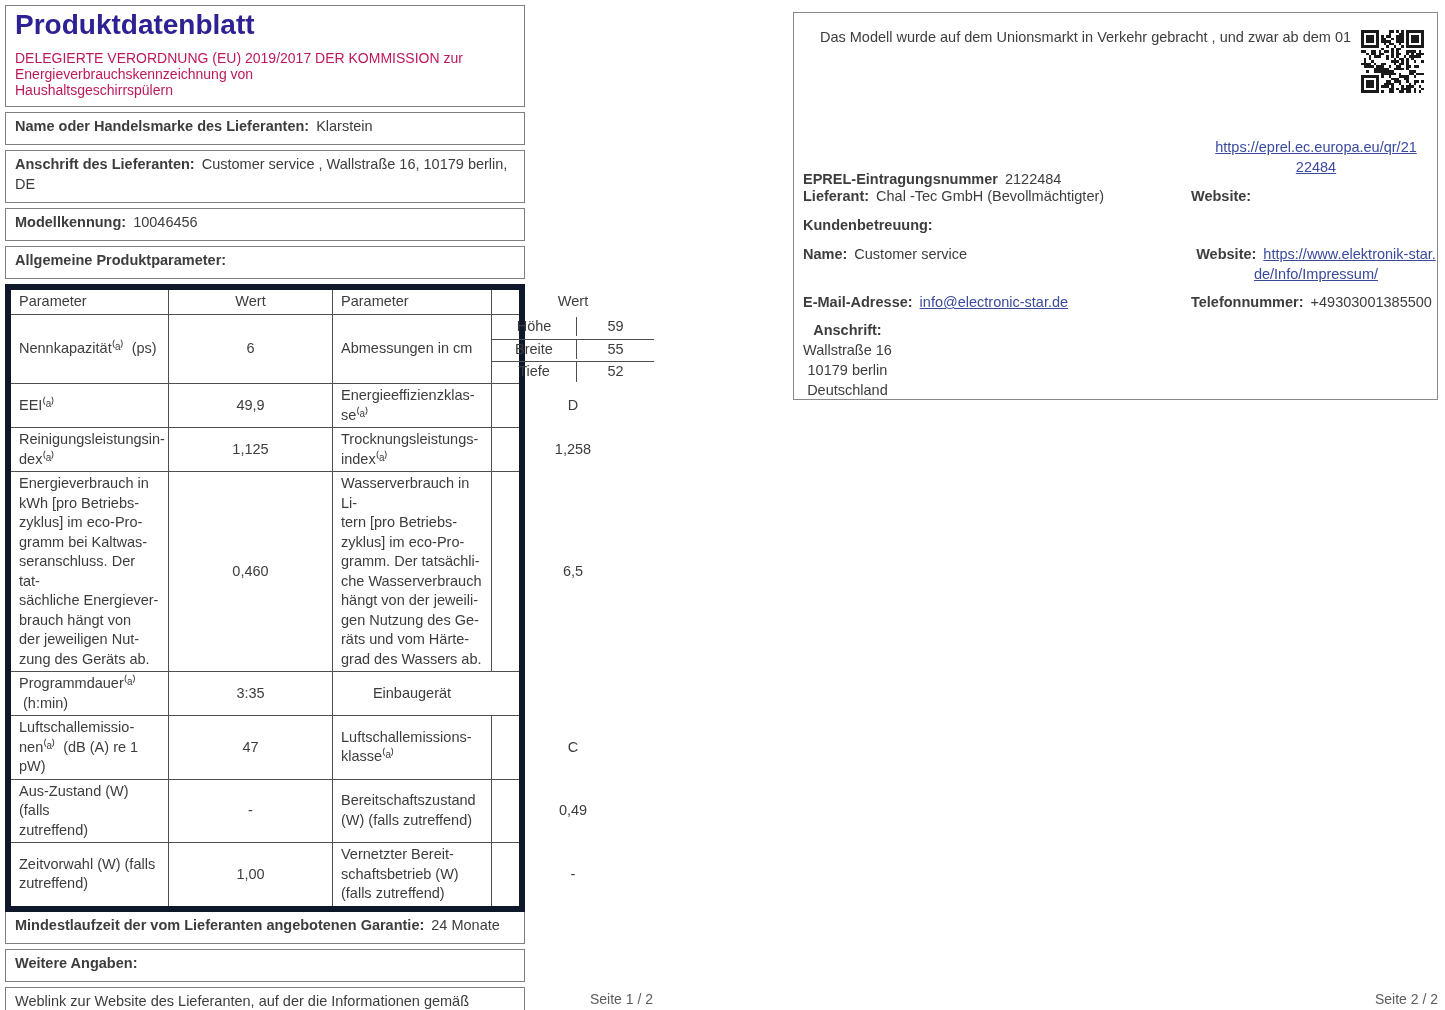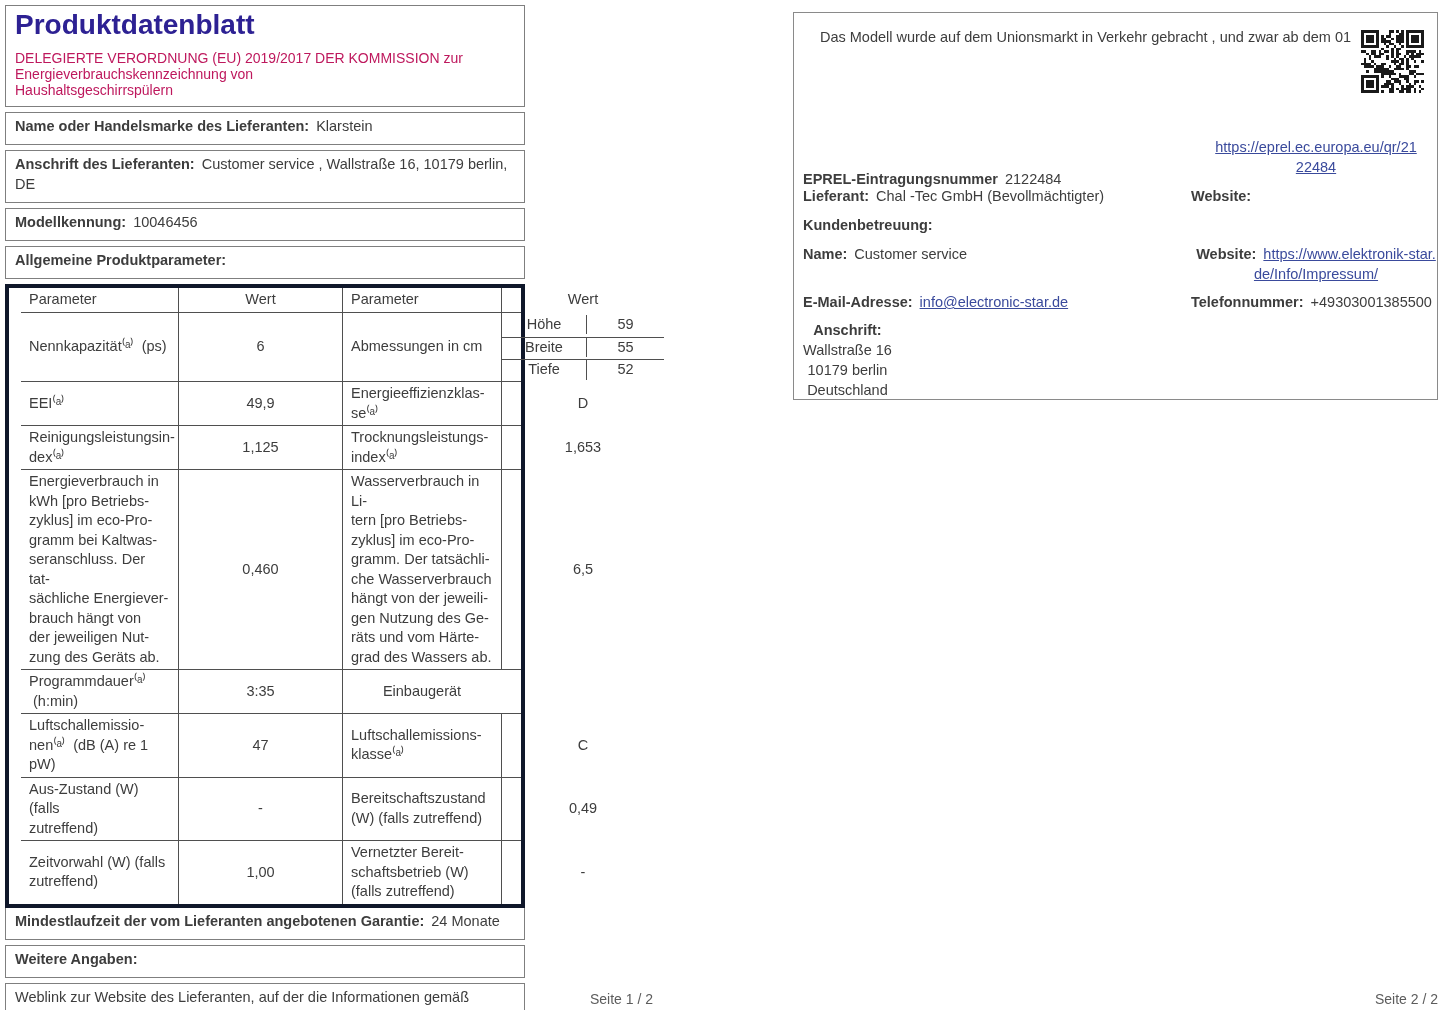--- a/index.html
+++ b/index.html
@@ -12,21 +12,21 @@
   .page1{position:absolute;left:5px;top:5px;width:520px;}
   .box{border:1px solid #7f7f7f;padding:2px 9px;margin-bottom:5px;box-sizing:border-box;}
   .title-box{padding:3px 9px 8px;}
   .doc-title{font-size:28px;font-weight:bold;color:#2d2193;margin:0 0 9px 0;line-height:32px;}
   .subtitle{font-size:14px;line-height:16px;white-space:pre-line;color:#be185d;}
   .info-row{font-size:14.5px;line-height:20px;padding-top:3px;padding-bottom:8px;}
   .lbl{font-weight:bold;}
   .val{margin-left:7px;}
   .pre{white-space:pre-line;}
   
-  .ptable{border:4px solid #0f172a;margin-bottom:0;padding-left:12px;}
+  .ptable{border:6px solid #0f172a;margin-bottom:0;}
   .tr{display:grid;grid-template-columns:157px 164px 159px 163px;}
   .tr + .tr{border-top:1px solid #4f4f4f;}
   .td{padding:2px 8px;display:flex;align-items:center;white-space:pre-line;
       font-size:14.5px;line-height:19.5px;box-sizing:border-box;}
   .td + .td{border-left:1px solid #4f4f4f;}
   .center{justify-content:center;text-align:center;}
   .dims{padding:0;display:grid;grid-auto-rows:1fr;white-space:normal;}
   .dim-row{display:grid;grid-template-columns:85px 1fr;}
   .dim-row + .dim-row{border-top:1px solid #4f4f4f;}
   .dim-k,.dim-v{display:flex;align-items:center;justify-content:center;font-size:14.5px;}
@@ -105,21 +105,21 @@
 se⁽ᵃ⁾</div>
       <div class="td center">D</div>
     </div>
 
     <div class="tr" style="min-height:42px">
       <div class="td">Reinigungsleistungsin-
 dex⁽ᵃ⁾</div>
       <div class="td center">1,125</div>
       <div class="td">Trocknungsleistungs-
 index⁽ᵃ⁾</div>
-      <div class="td center">1,653</div>
+      <div class="td center">1,258</div>
     </div>
 
     <div class="tr" style="min-height:177px">
       <div class="td">Energieverbrauch in
 kWh [pro Betriebs-
 zyklus] im eco-Pro-
 gramm bei Kaltwas-
 seranschluss. Der tat-
 sächliche Energiever-
 brauch hängt von

